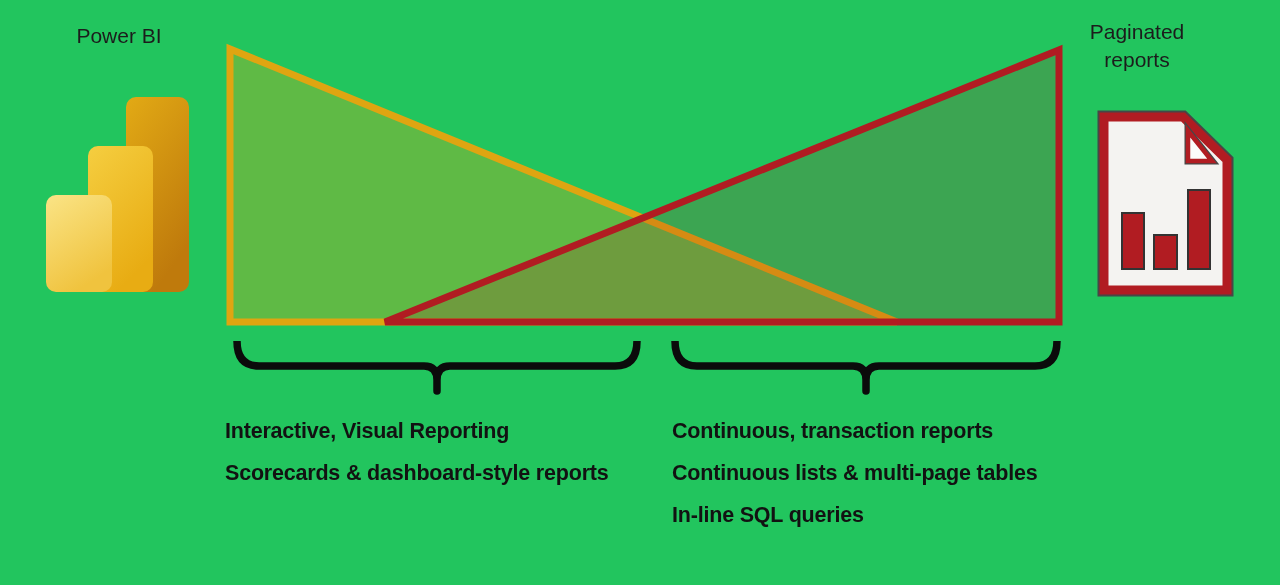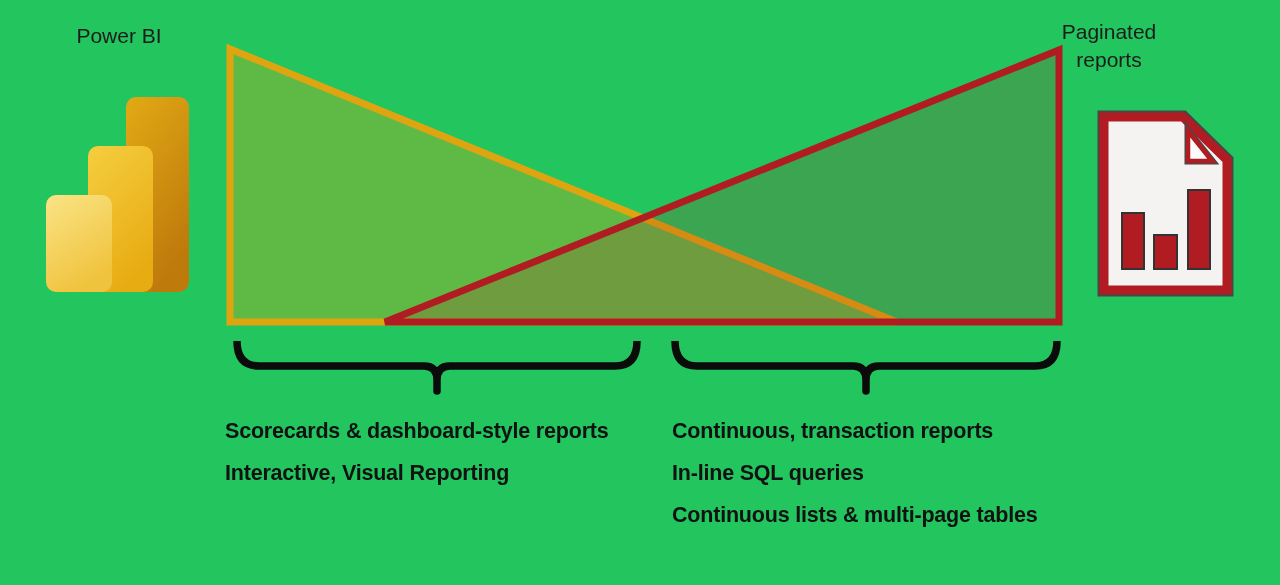--- a/index.html
+++ b/index.html
@@ -23,21 +23,21 @@
   .fold-under{fill:#fbfbfa;stroke:#474747;stroke-width:7;stroke-linejoin:miter;}
   .fold-over {fill:#fbfbfa;stroke:var(--red);stroke-width:4.5;}
   .doc-bar{fill:var(--red);stroke:#333;stroke-width:2;}
   
   .corner-label{
     position:absolute;
     font-size:21px;line-height:28px;
     text-align:center;color:#1c1c1c;font-weight:400;
   }
   .label-powerbi{left:38px;top:22px;width:162px;}
-  .label-paginated{left:1040px;top:18px;width:138px;}
+  .label-paginated{left:1068px;top:18px;width:138px;}
   
   .cap-list{
     position:absolute;top:416px;
     margin:0;padding:0;list-style:none;
     font-weight:700;font-size:21.5px;line-height:30px;letter-spacing:-0.2px;
     color:#121212;
   }
   .cap-list li{margin:0 0 12px 0;}
   .list-left{left:225px;width:420px;}
   .list-right{left:672px;width:480px;}
@@ -87,23 +87,23 @@
       <path class="fold-over" d="M1188 131 L1212 161 L1188 161 Z"></path>
       <g>
         <rect class="doc-bar" x="1122" y="213" width="22" height="56"></rect>
         <rect class="doc-bar" x="1154" y="235" width="23" height="34"></rect>
         <rect class="doc-bar" x="1188" y="190" width="22" height="79"></rect>
       </g>
     </g>
   </svg>
 
   <ul class="cap-list list-left">
+    <li>Interactive, Visual Reporting</li>
     <li>Scorecards &amp; dashboard-style reports</li>
-    <li>Interactive, Visual Reporting</li>
   </ul>
 
   <ul class="cap-list list-right">
     <li>Continuous, transaction reports</li>
+    <li>Continuous lists &amp; multi-page tables</li>
     <li>In-line SQL queries</li>
-    <li>Continuous lists &amp; multi-page tables</li>
   </ul>
 
 </div>
 
 </body></html>

